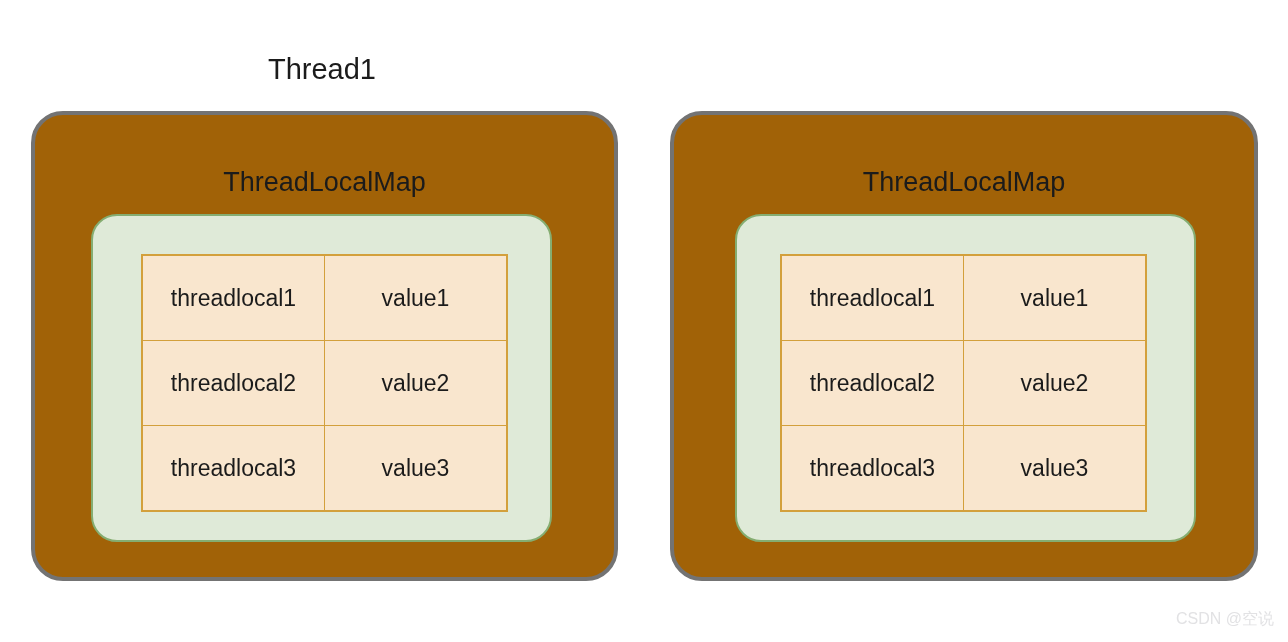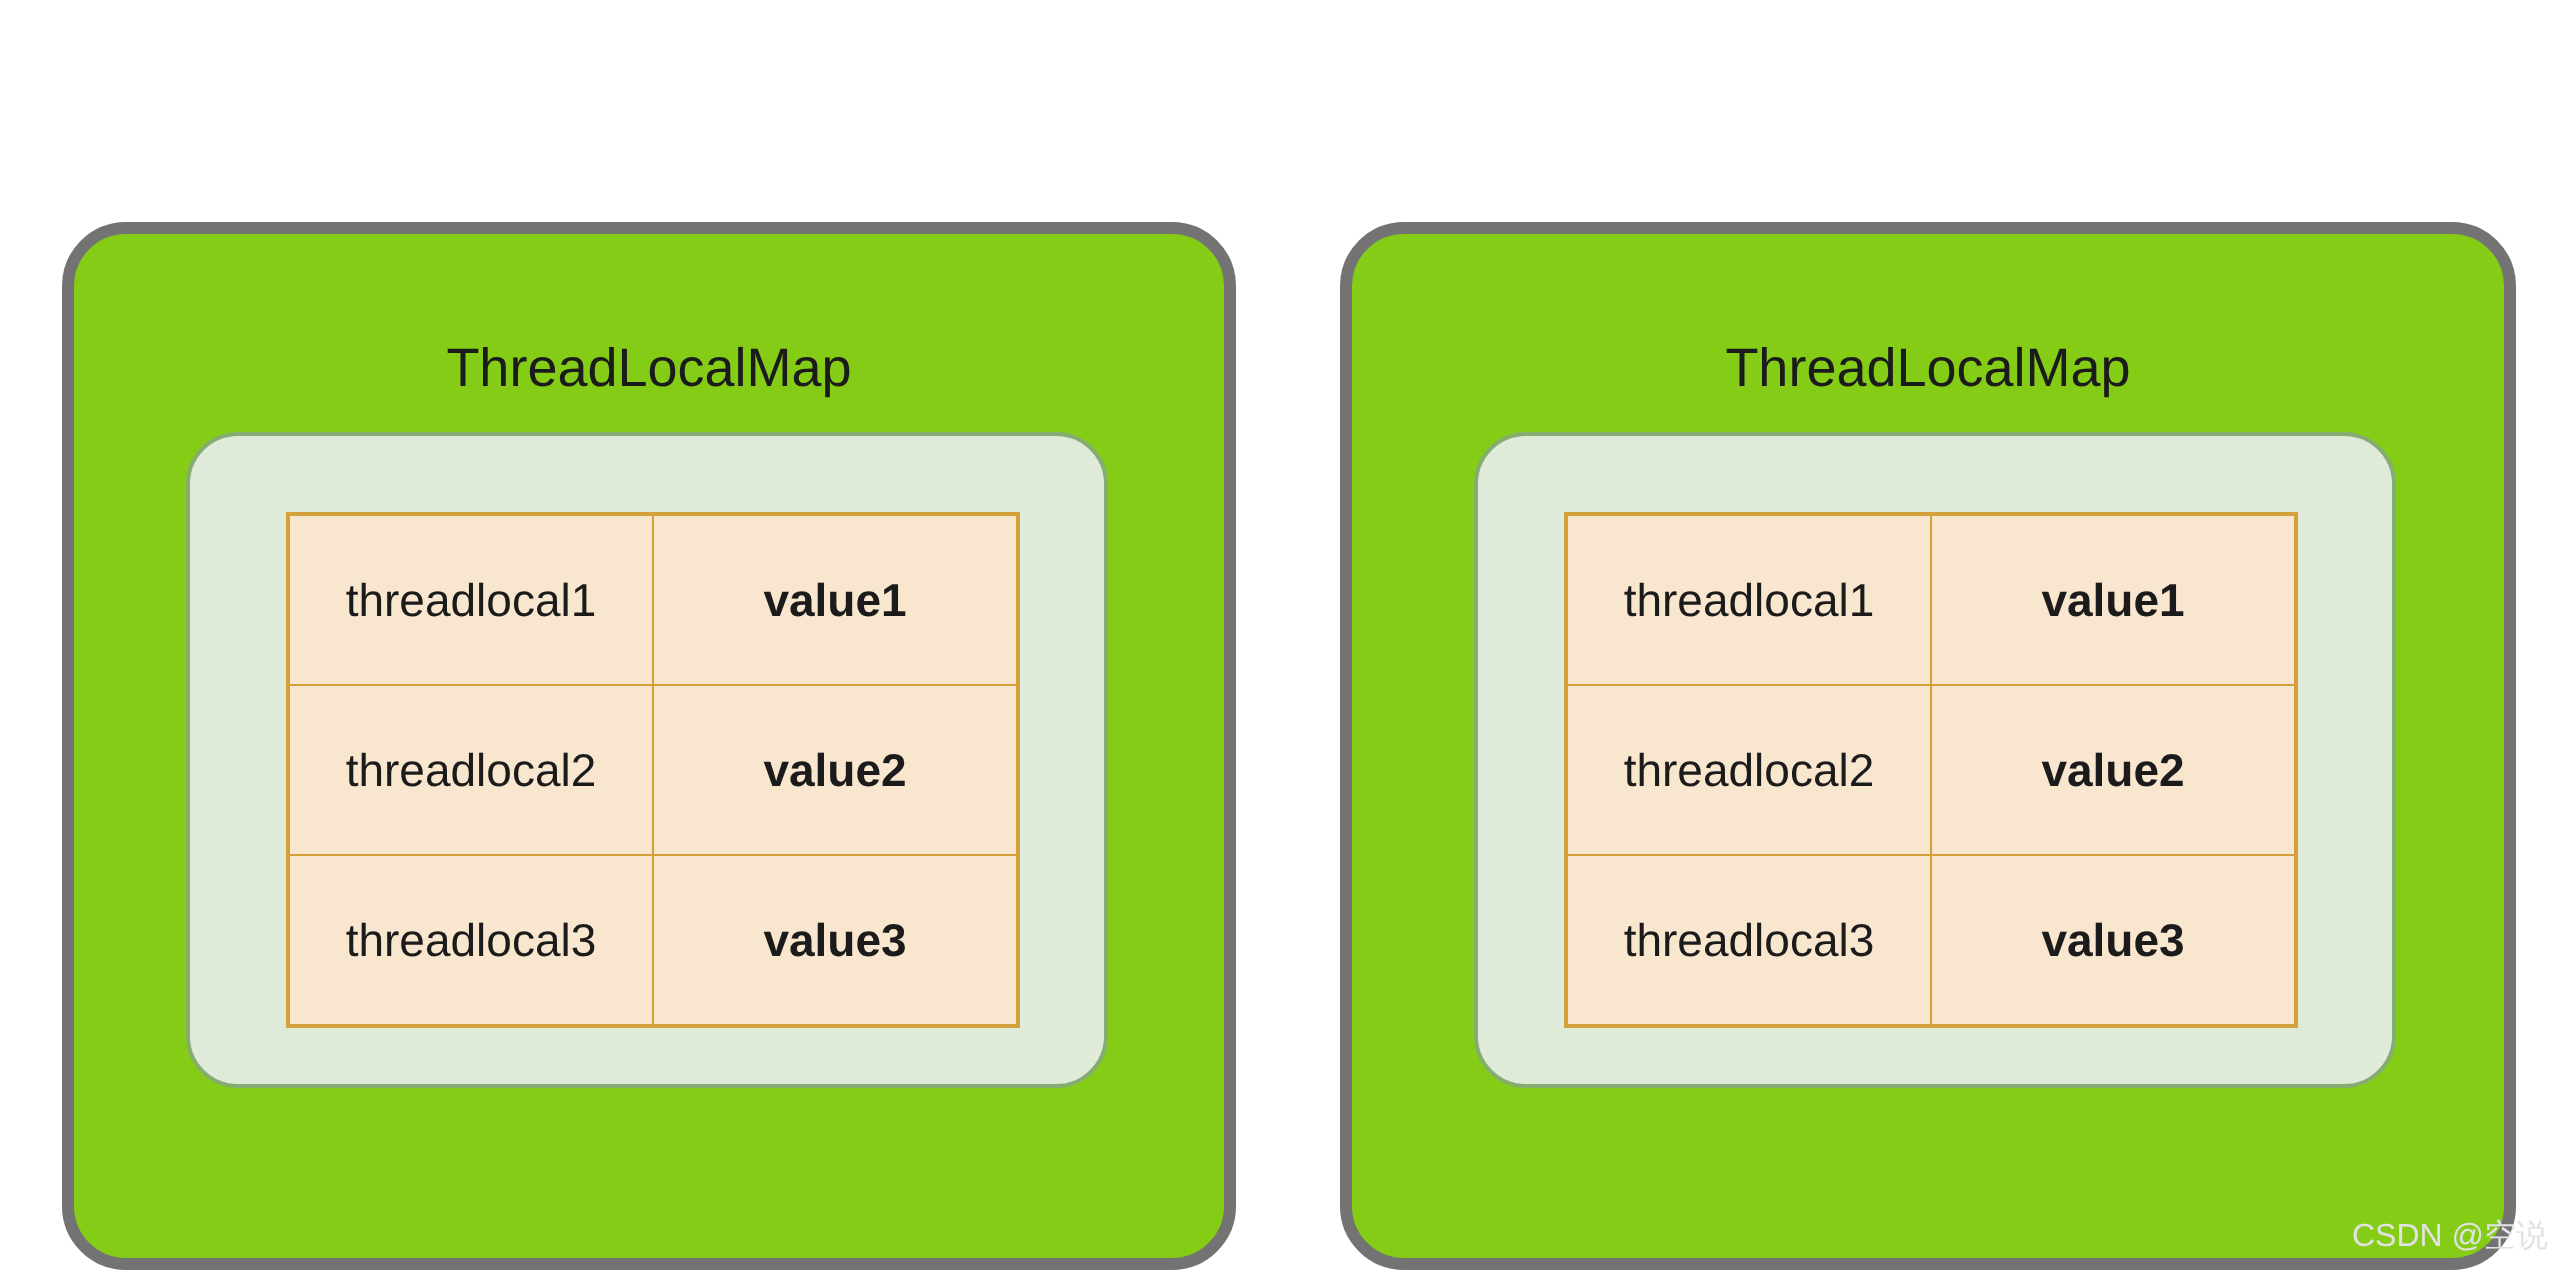--- a/index.html
+++ b/index.html
@@ -42,23 +42,23 @@
     letter-spacing: 0px;
     white-space: nowrap;
   }
   .thread-group.left  .thread-title { padding-left: 0px; }
   .thread-group.right .thread-title { padding-left: 0px; }
 
   
   .thread-box {
     position: absolute;
     top: 111px;
-    height: 524px;
-    background: #84cc16;
-    border: 6px solid #737373;
+    height: 470px;
+    background: #a16207;
+    border: 4px solid #737373;
     border-radius: 32px;
     box-sizing: border-box;
   }
   .thread-group.left  .thread-box { left: 31px;  width: 587px; }
   .thread-group.right .thread-box { left: 26px;  width: 588px; }
 
   
   .map-title {
     position: absolute;
     top: 49px;
@@ -103,41 +103,42 @@
     border: 1px solid #d3a03c;
     font-size: 23px;
     color: #1b1b1b;
     text-align: center;
     vertical-align: middle;
     padding: 0;
     white-space: nowrap;
     margin-left: 19px;
   }
   .entry-table td.key   { width: 181px; }
-  .entry-table td.value { width: 181px; font-weight: bold; }
+  .entry-table td.value { width: 181px; }
 
   
   .watermark {
     position: absolute;
     right: 14px;
     bottom: 10px;
     font-size: 16px;
     color: #e2e2e4;
     line-height: 26px;
     white-space: nowrap;
     user-select: none;
   }
 </style>
 </head>
 <body>
 
 <div id="canvas">
 
   <div class="thread-group left">
 
+    <div class="thread-title">Thread1</div>
 
     <div class="thread-box">
 
       <div class="map-title">ThreadLocalMap</div>
 
       <div class="map-box">
 
         <table class="entry-table">
           <tbody>
             <tr>

